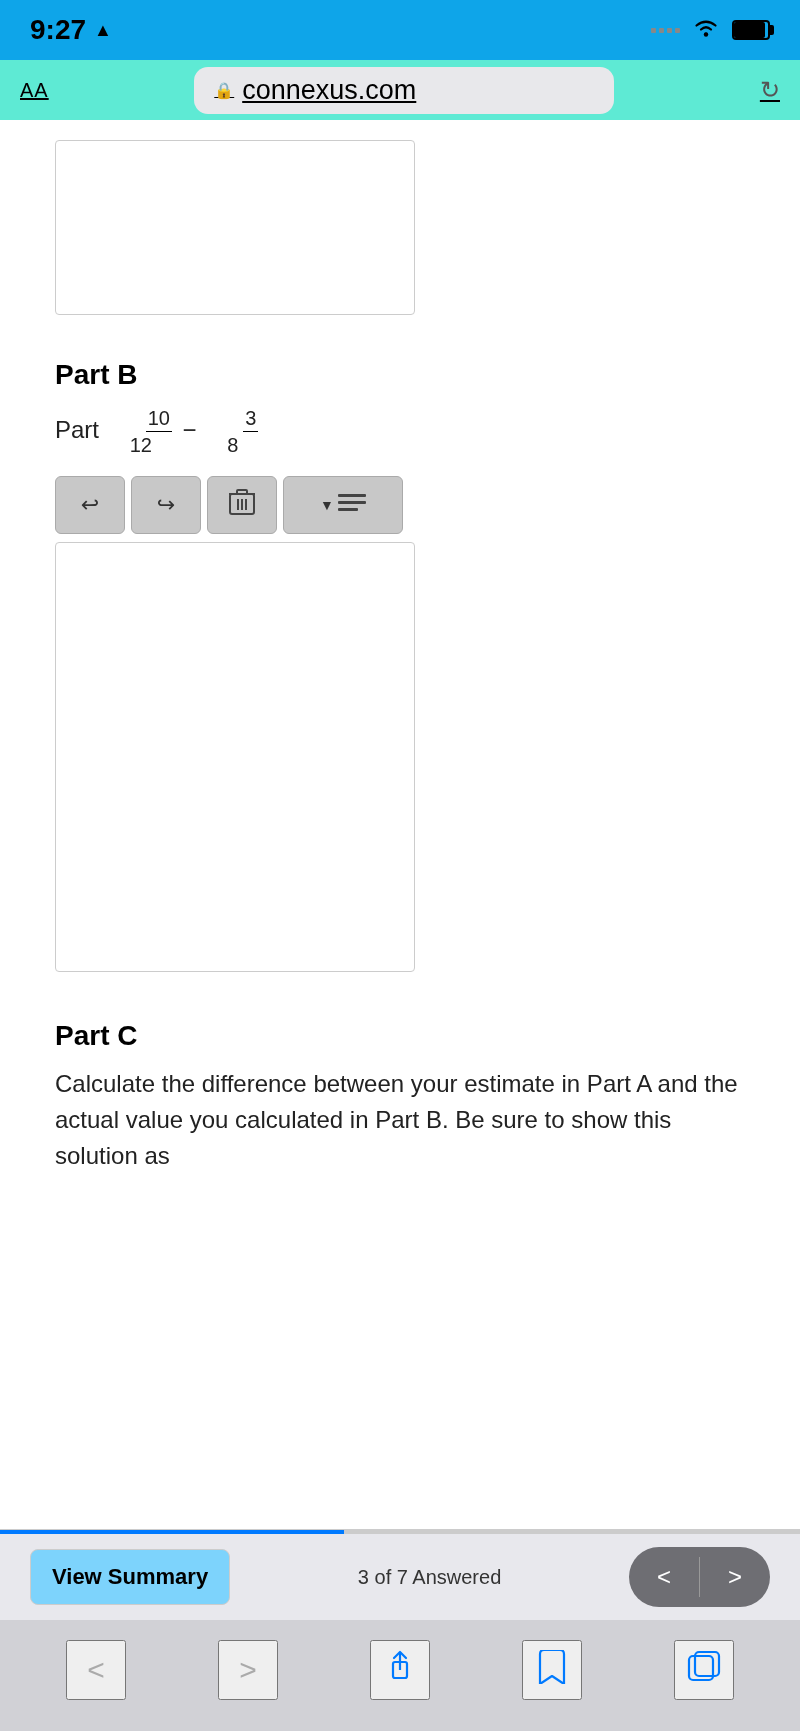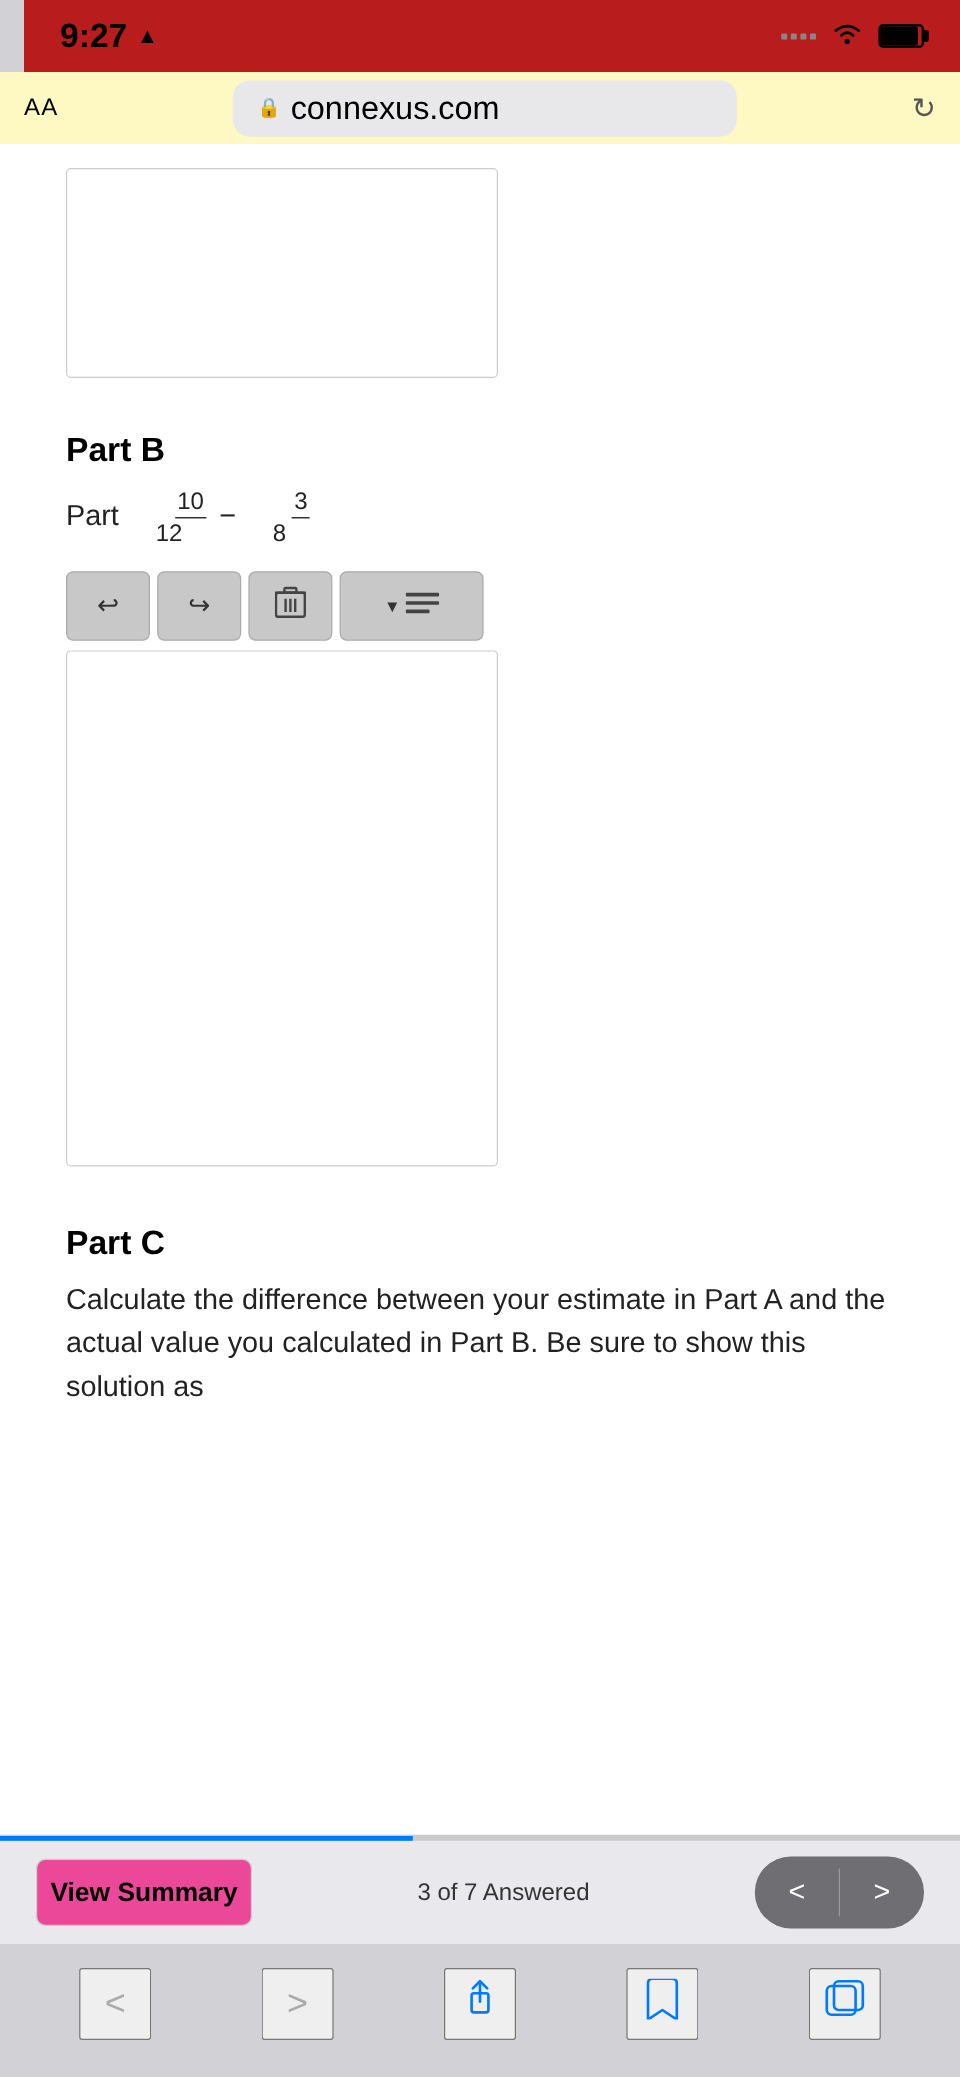--- a/index.html
+++ b/index.html
@@ -9,27 +9,26 @@
       width: 800px;
       min-height: 1731px;
       background: #d1d1d6;
       font-family: -apple-system, 'Helvetica Neue', Arial, sans-serif;
       position: relative;
       overflow: hidden;
     }
 
     
     .status-bar {
-      background: #b91c1c;
+      background: #0ea5e9;
       height: 60px;
       display: flex;
       align-items: center;
       justify-content: space-between;
       padding: 0 30px;
-      margin-left: 20px;
     }
     .status-time {
       font-size: 28px;
       font-weight: 600;
       color: #000;
       display: flex;
       align-items: center;
       gap: 8px;
     }
     .status-icons {
@@ -71,26 +70,27 @@
     }
     .battery-fill {
       width: 90%;
       height: 100%;
       background: #000;
       border-radius: 2px;
     }
 
     
     .browser-bar {
-      background: #fef9c3;
+      background: #5eead4;
       padding: 10px 20px;
       display: flex;
       align-items: center;
       justify-content: space-between;
       height: 60px;
+      text-decoration: underline;
     }
     .aa-text {
       font-size: 20px;
       font-weight: 500;
       color: #000;
       letter-spacing: 1px;
     }
     .url-bar {
       background: #e8e8eb;
       border-radius: 14px;
@@ -244,24 +244,24 @@
       padding: 16px 30px;
       height: 86px;
     }
 
     .answered-text {
       font-size: 20px;
       color: #333;
     }
 
     .view-summary-btn {
-      background: #ec4899;
+      background: #7dd3fc;
       border: 1.5px solid #ccc;
       border-radius: 8px;
-      padding: 14px 11px;
+      padding: 14px 21px;
       font-size: 22px;
       font-weight: 600;
       color: #000;
       cursor: pointer;
     }
 
     .nav-buttons {
       display: flex;
       background: #6e6e73;
       border-radius: 30px;

